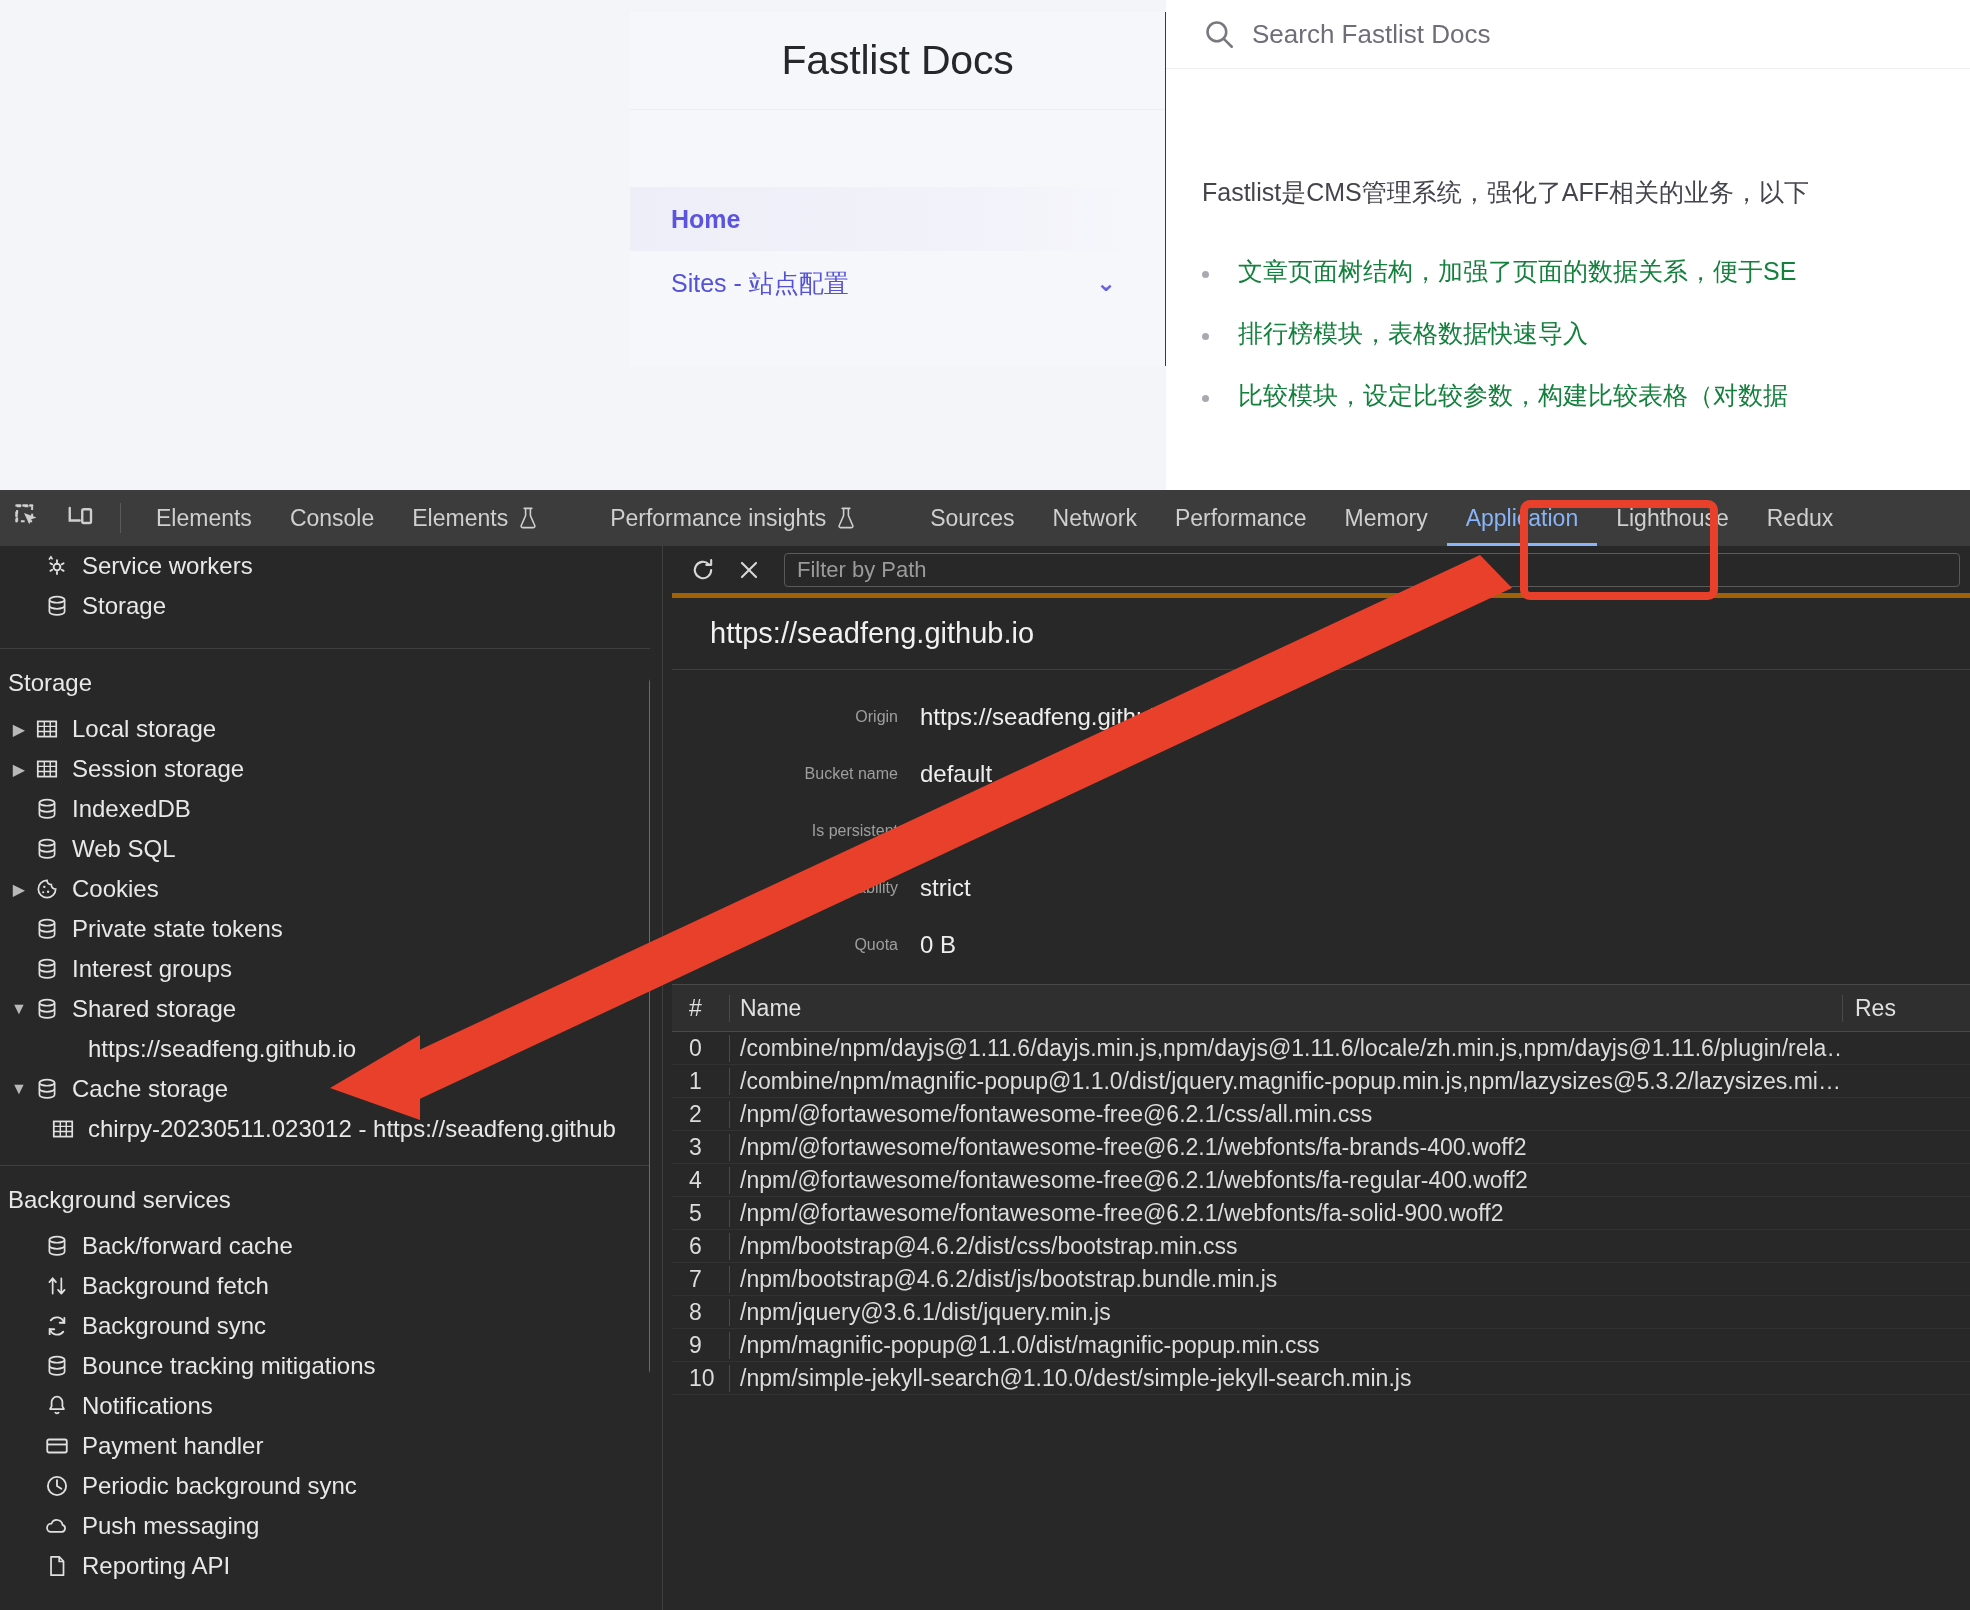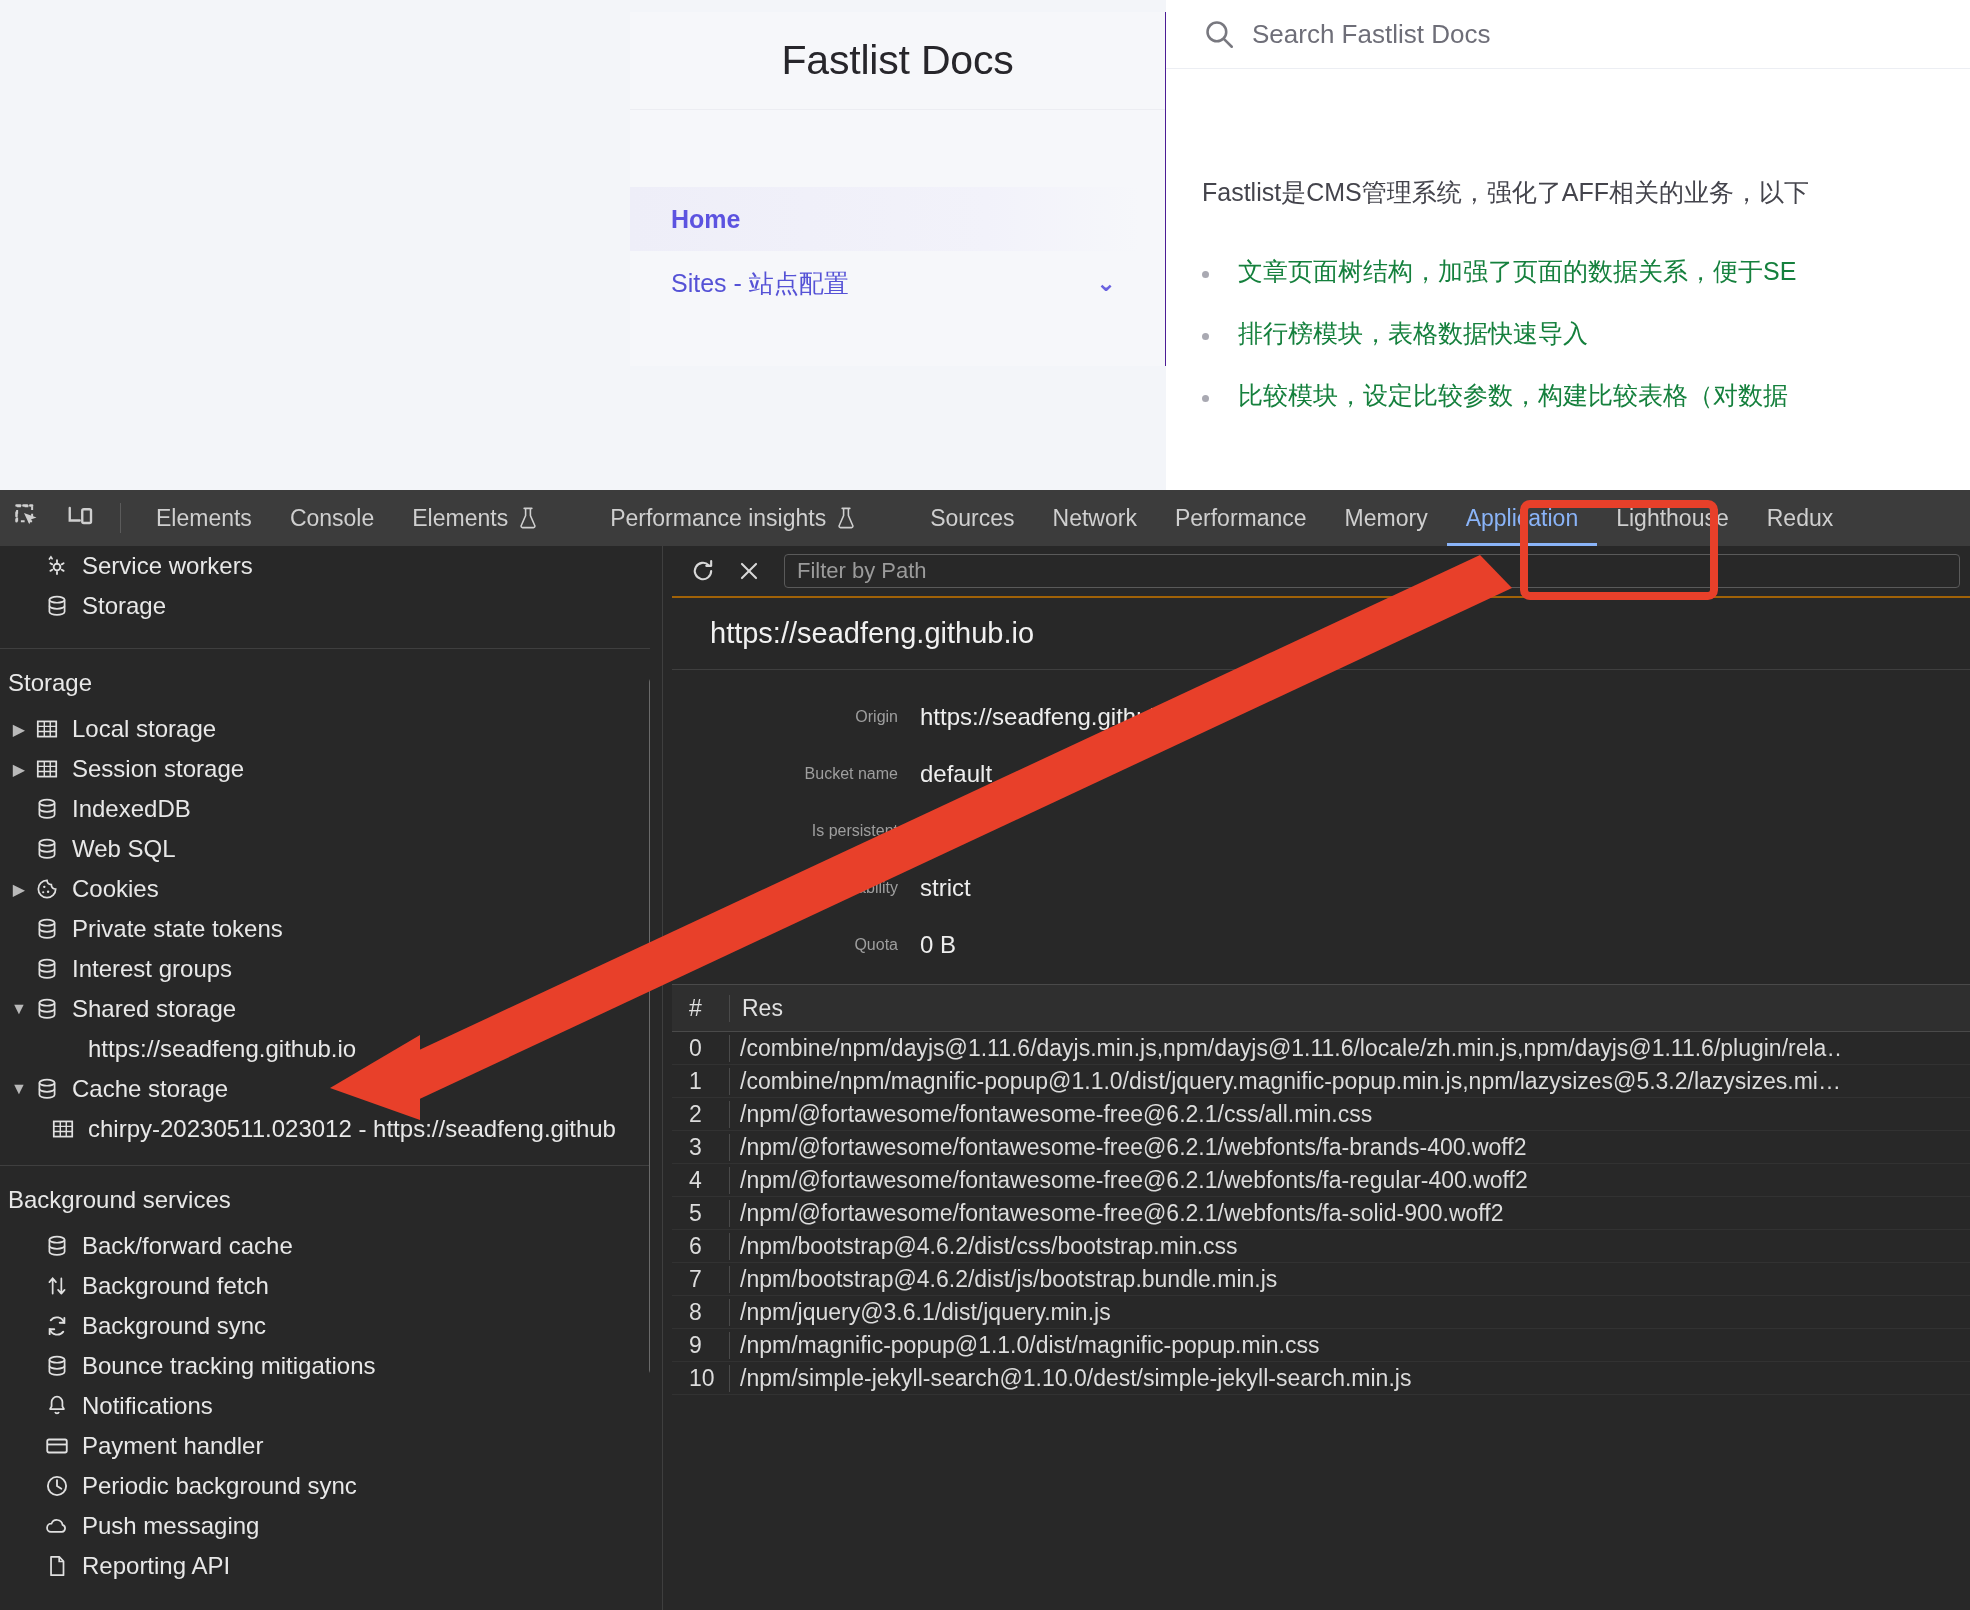--- a/index.html
+++ b/index.html
@@ -53,21 +53,21 @@
   .sb-row .tw{width:22px;flex:none;display:flex;align-items:center;justify-content:center;color:#b9b9b9;font-size:16px;}
   .sb-row .ic{width:34px;flex:none;display:flex;align-items:center;justify-content:center;margin-right:8px;}
   .sb-row.indent1{padding-left:40px;}
   .sb-row.indent2{padding-left:46px;}
   .sb-row.noicon .ic{visibility:hidden;}
   #sb-scroll{position:absolute;left:649px;top:130px;width:13px;height:700px;background:#6a6a6a;border-radius:7px;}
   #sb-vline{position:absolute;left:662px;top:0;width:1px;height:1064px;background:#3f3f3f;}
 
   
   #dt-main{position:absolute;left:672px;top:0;width:1298px;height:1064px;background:#282828;}
-  #dt-toolbar{height:52px;display:flex;align-items:center;border-bottom:2px solid #a16207;padding-left:8px;box-sizing:border-box;justify-content:flex-end;}
+  #dt-toolbar{height:52px;display:flex;align-items:center;border-bottom:5px solid #a16207;padding-left:8px;box-sizing:border-box;justify-content:flex-end;}
   .tb-btn{width:46px;height:42px;display:flex;align-items:center;justify-content:center;flex:none;}
   #filter-input{flex:1;height:34px;margin-left:12px;margin-right:10px;border:1px solid #5a5a5a;border-radius:4px;
     display:flex;align-items:center;padding-left:12px;font-size:22px;color:#9b9b9b;box-sizing:border-box;background:#282828;}
   #origin-title{height:72px;display:flex;align-items:center;padding-left:38px;font-size:29px;color:#f1f1f1;border-bottom:1px solid #3f3f3f;box-sizing:border-box;}
   #meta-table{padding:18px 0 14px 0;}
   .meta-row{display:flex;align-items:center;height:57px;}
   .meta-k{width:248px;text-align:right;padding-right:22px;font-size:16px;color:#9e9e9e;box-sizing:border-box;}
   .meta-v{font-size:24px;color:#eeeeee;}
   #cache-table{position:absolute;left:0;top:438px;width:1298px;}
   .ct-head{display:flex;height:46px;align-items:center;border-top:1px solid #4a4a4a;border-bottom:1px solid #4a4a4a;
@@ -456,20 +456,21 @@
         </div>
         <div class="meta-row">
           <div class="meta-k">Expiration</div>
           <div class="meta-v">None</div>
         </div>
       </div>
 
       <div id="cache-table">
         <div class="ct-head">
           <div class="c-idx">#</div>
+          <div class="c-name">Name</div>
           <div class="c-resp">Res</div>
         </div>
         <div class="ct-row">
           <div class="c-idx">0</div>
           <div class="c-name">/combine/npm/dayjs@1.11.6/dayjs.min.js,npm/dayjs@1.11.6/locale/zh.min.js,npm/dayjs@1.11.6/plugin/rela…</div>
           <div class="c-resp"></div>
         </div>
         <div class="ct-row">
           <div class="c-idx">1</div>
           <div class="c-name">/combine/npm/magnific-popup@1.1.0/dist/jquery.magnific-popup.min.js,npm/lazysizes@5.3.2/lazysizes.mi…</div>

